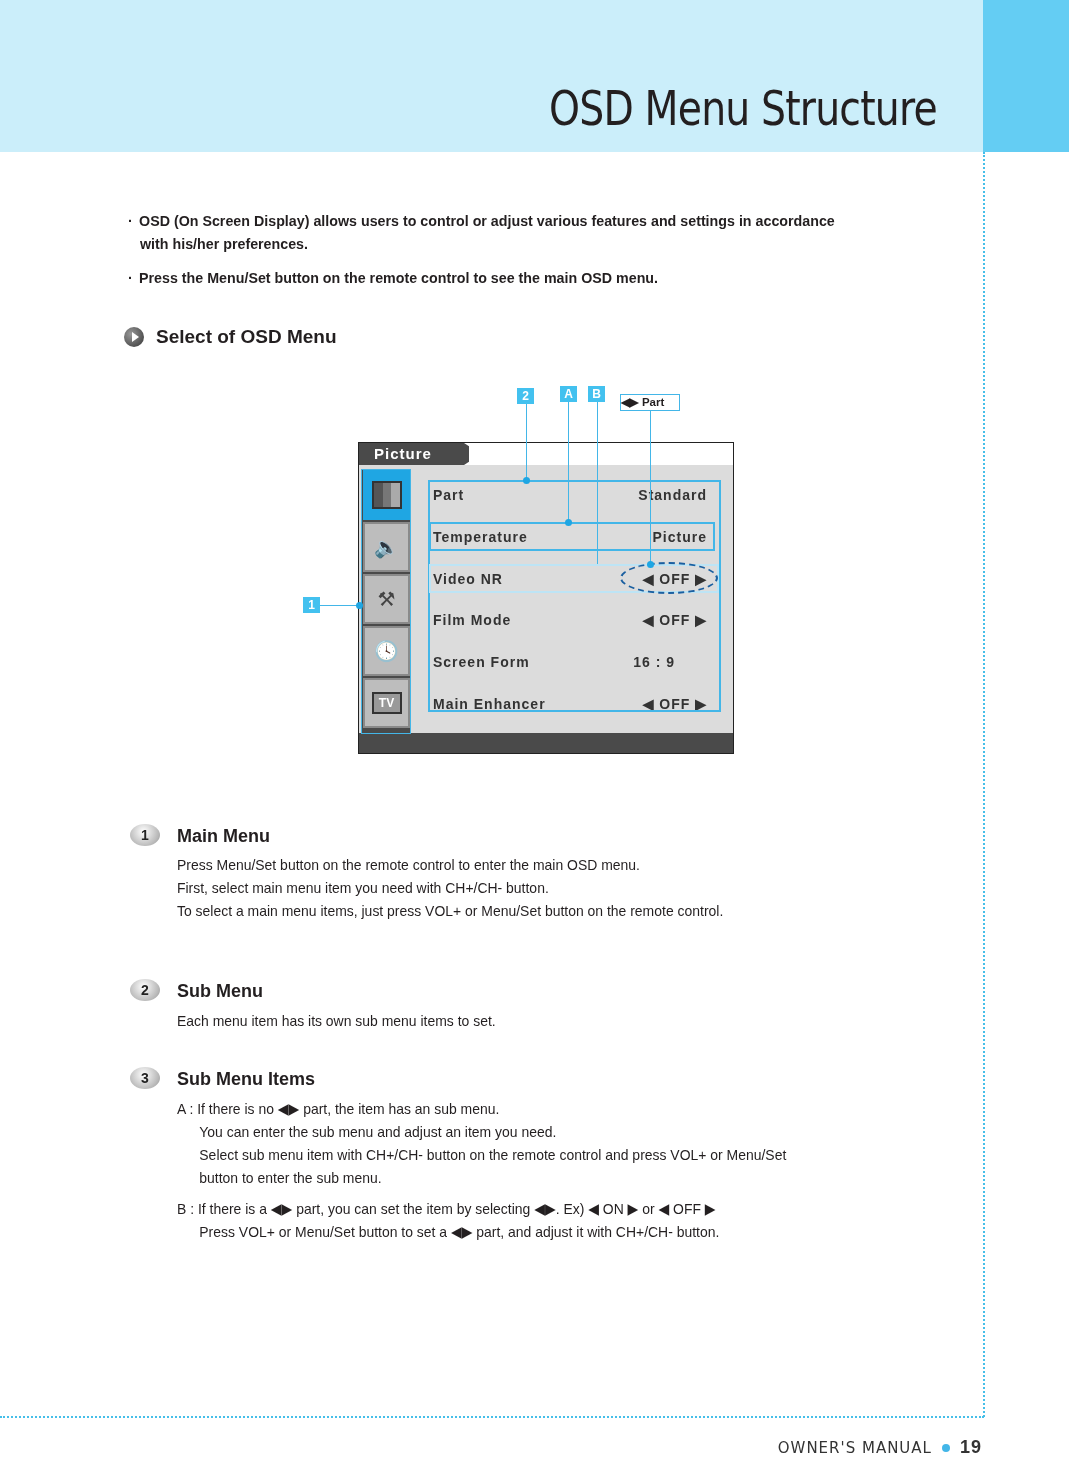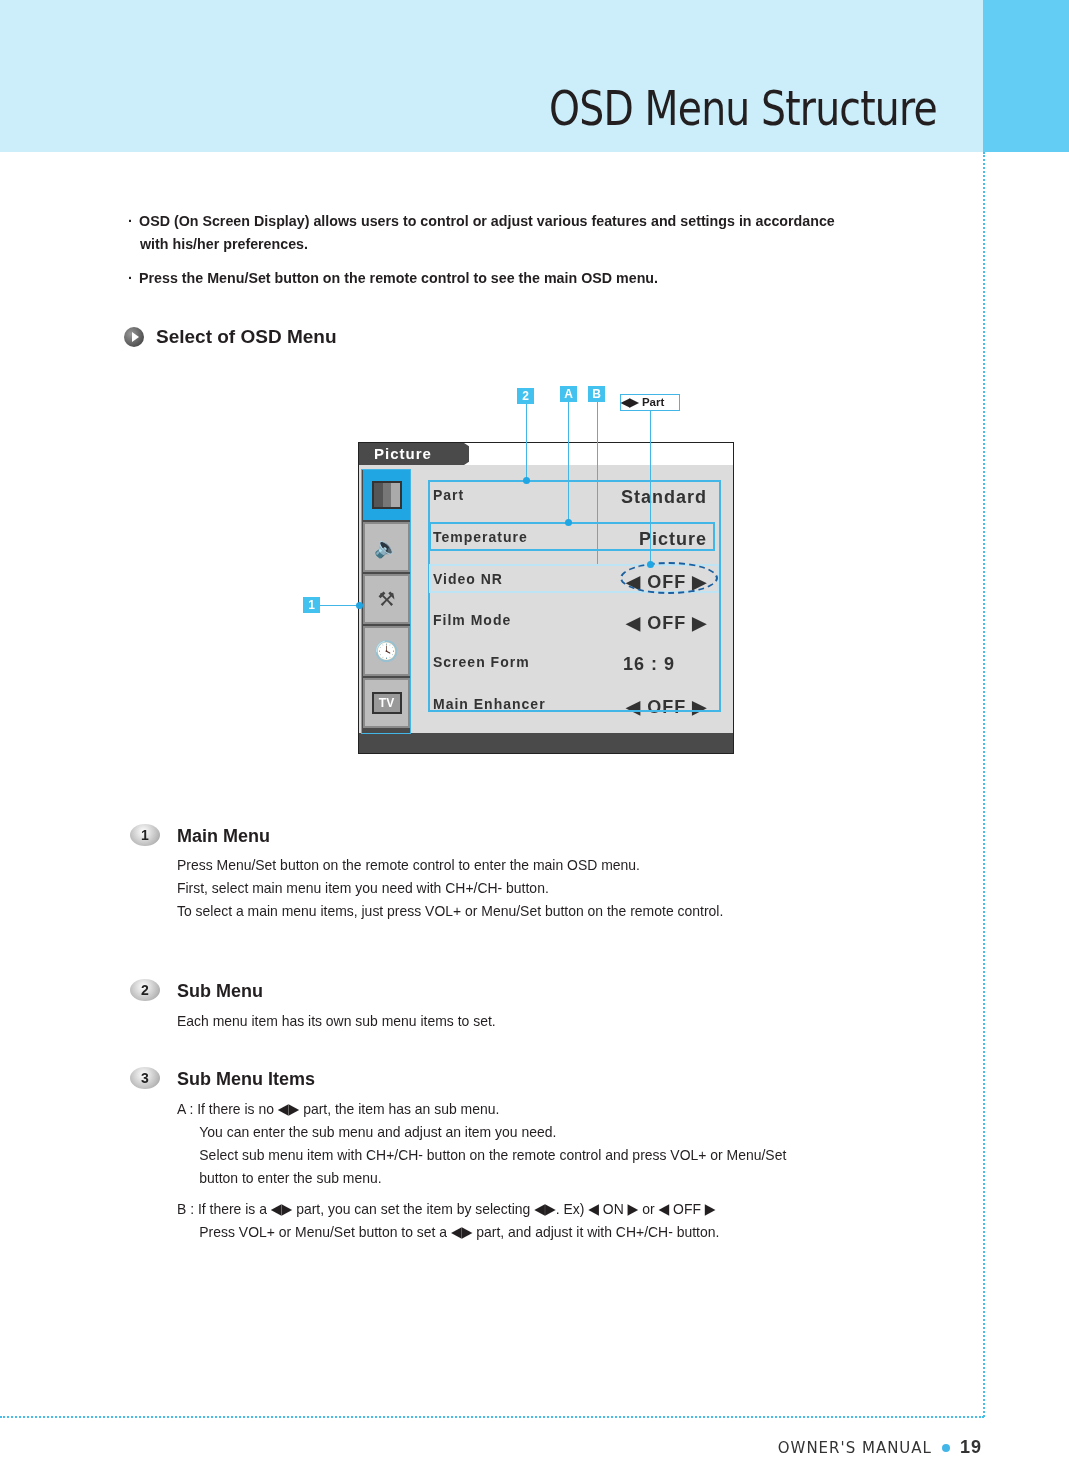--- a/index.html
+++ b/index.html
@@ -19,21 +19,21 @@
   .osd-tab { position:absolute; left:0; top:0; width:110px; height:22px; background:#4a4a4a; color:#fff; font-weight:bold; font-size:15px; letter-spacing:1px; line-height:22px; padding-left:15px; box-sizing:border-box; clip-path:polygon(0 0, 105px 0, 122px 11px, 105px 22px, 0 22px); }
   .osd-body { position:absolute; left:0; top:22px; width:374px; height:268px; background:#dcdcdc; }
   .osd-footer { position:absolute; left:0; top:290px; width:374px; height:20px; background:#4a4a4a; }
   .icon-col { position:absolute; left:2px; top:26px; width:50px; height:265px; border:1px solid #43b6e8; box-sizing:border-box; background:#4a4a4a; }
   .icon-cell { position:absolute; left:1px; width:47px; height:50px; background:#bdbdbd; border:2px solid #8a8a8a; box-sizing:border-box; display:flex; align-items:center; justify-content:center; font-size:20px; color:#444; }
   .icon-cell.active { background:#1fa6e3; border-color:#1fa6e3; }
   .picture-glyph { width:30px; height:28px; border:2px solid #333; background:linear-gradient(90deg,#555 0 33%,#777 33% 66%,#aaa 66%); box-sizing:border-box; }
   .tv-glyph { width:30px; height:22px; border:2px solid #333; background:#999; color:#fff; font-size:12px; font-weight:bold; text-align:center; line-height:18px; box-sizing:border-box; }
   .osd-row { position:absolute; left:74px; width:282px; font-weight:bold; font-size:14px; letter-spacing:1px; color:#333; }
   .osd-row .lbl { position:absolute; left:0; }
-  .osd-row .val { position:absolute; right:8px; font-size:18px; }
+  .osd-row .val { position:absolute; right:8px; font-size:14px; }
   .frame2 { position:absolute; left:428px; top:480px; width:293px; height:232px; border:2px solid #43b6e8; box-sizing:border-box; }
   .frameA { position:absolute; left:429px; top:522px; width:286px; height:29px; border:2px solid #43b6e8; box-sizing:border-box; }
   .frameB { position:absolute; left:429px; top:564px; width:290px; height:29px; border:2px solid #bde4f5; box-sizing:border-box; }
   .dash-oval { position:absolute; left:620px; top:562px; width:98px; height:32px; border:2px dashed #1a5fa0; border-radius:50%; box-sizing:border-box; }
   .cline { position:absolute; background:#43b6e8; width:1px; }
   .dot { position:absolute; width:7px; height:7px; border-radius:50%; background:#1fa6e3; }
   .callout { position:absolute; background:#43c1ef; color:#fff; font-weight:bold; font-size:12px; text-align:center; line-height:16px; width:17px; height:16px; }
   .part-box { position:absolute; left:620px; top:394px; width:58px; height:15px; border:1px solid #43b6e8; font-size:11.5px; font-weight:bold; line-height:15px; text-align:left; }
   
   .sec-num { position:absolute; left:130px; width:30px; height:22px; border-radius:50%; background:radial-gradient(circle at 45% 35%, #fff, #b7b7b7 70%, #8a8a8a); font-weight:bold; font-size:14px; text-align:center; line-height:22px; color:#222; }

